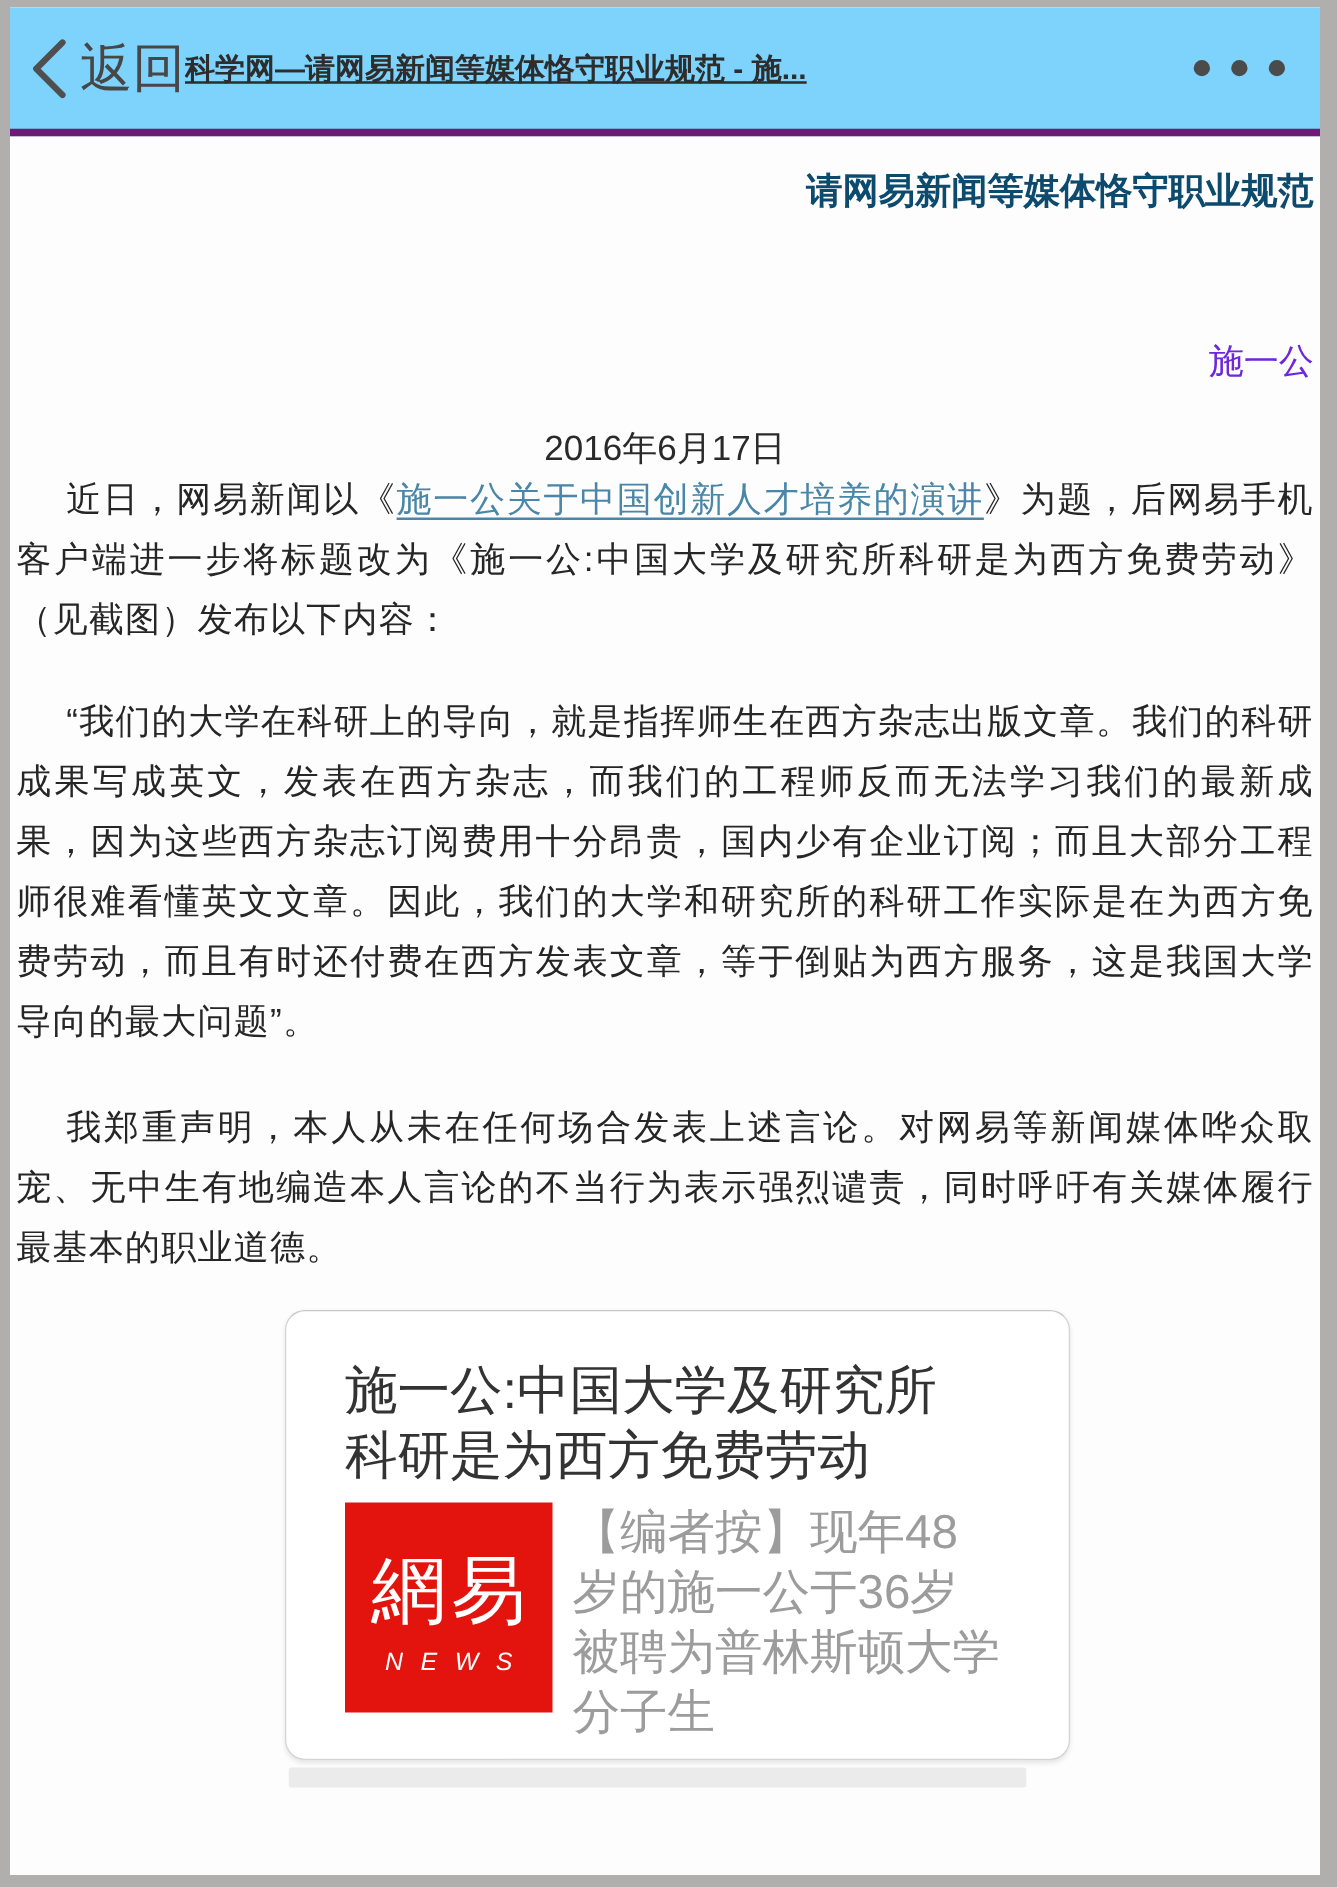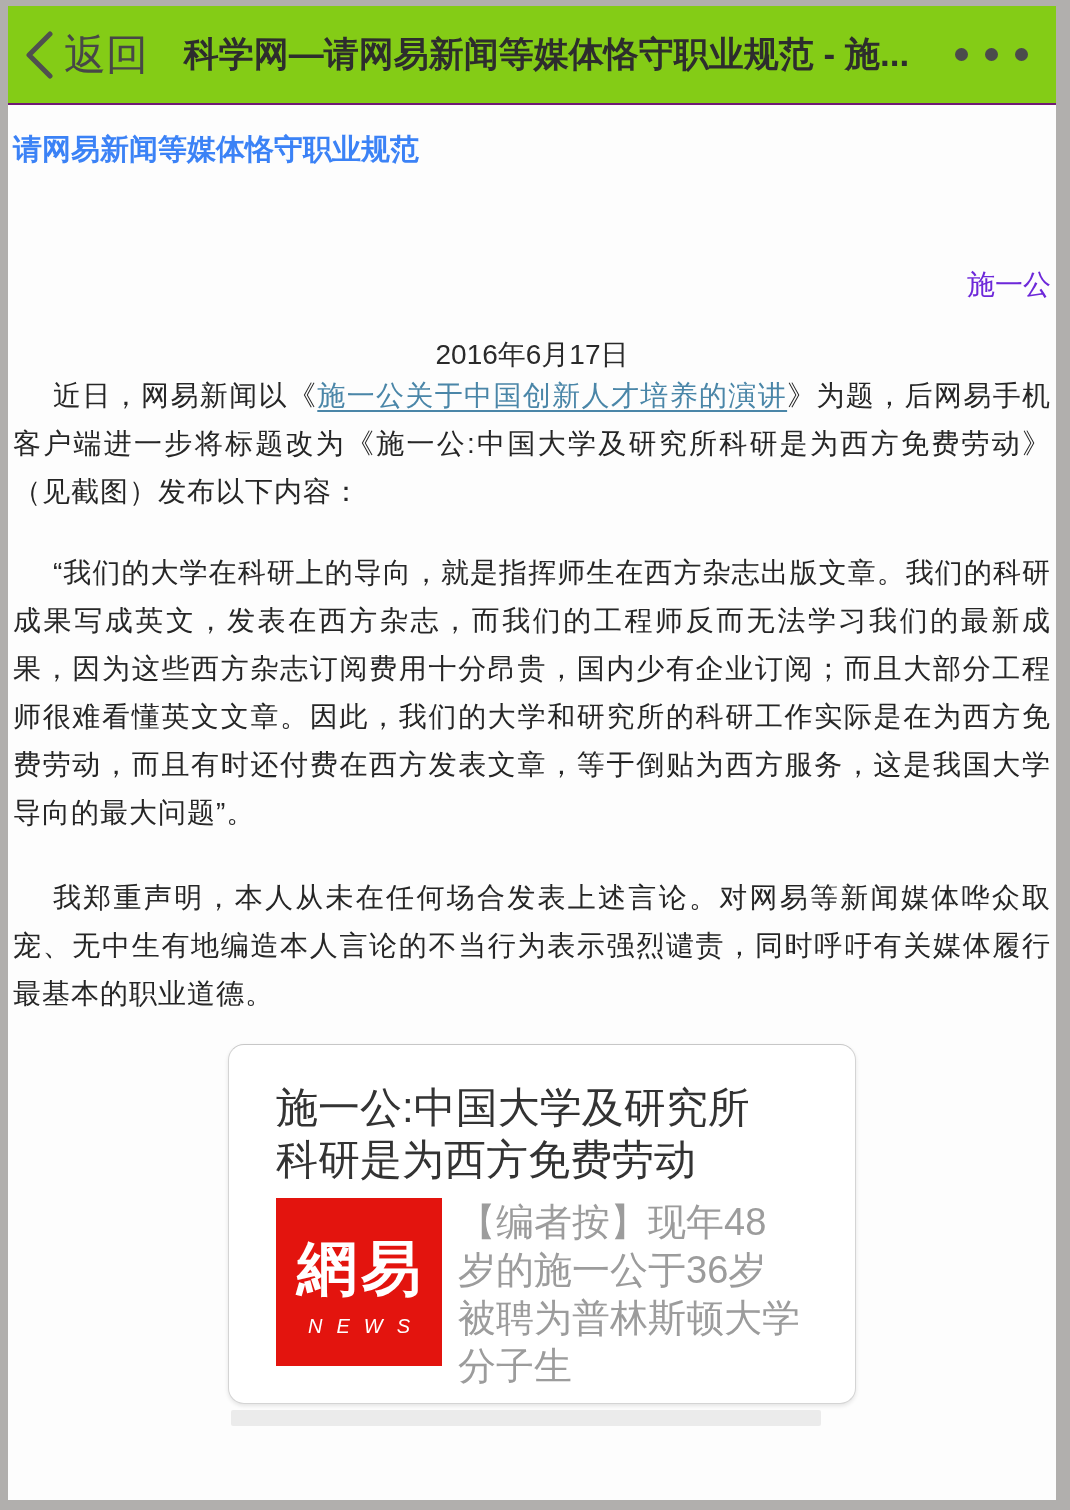--- a/index.html
+++ b/index.html
@@ -8,43 +8,43 @@
     background:#b1afad;
     font-family:"Liberation Sans","DejaVu Sans",sans-serif;
     -webkit-font-smoothing:antialiased;
   }
   .page{
     position:absolute;left:8px;top:6px;right:14px;bottom:10px;
     background:#fdfdfd;overflow:hidden;
   }
   
   .nav{
-    height:97px;background:#84cc16;border-bottom:2px solid #701a75;
+    height:97px;background:#7dd3fc;border-bottom:6px solid #701a75;
     display:flex;align-items:center;
   }
   .back{
     display:flex;align-items:center;gap:10px;
     padding-left:16px;cursor:pointer;flex:0 0 auto;
   }
   .back-label{font-size:42px;color:#474747;}
   .nav-title{
-    flex:1;text-align:center;
-    font-size:35px;font-weight:600;color:#2d2d2d;
-    white-space:nowrap;overflow:hidden;
+    flex:1;
+    font-size:24px;font-weight:600;color:#2d2d2d;
+    white-space:nowrap;overflow:hidden;text-decoration:underline;
   }
   .dots{
     flex:0 0 auto;display:flex;align-items:center;gap:17px;
     padding:20px 28px 20px 10px;cursor:pointer;
   }
   .dot{width:13px;height:13px;border-radius:50%;background:#4b4b4b;}
   
   .content{padding:0 5px;}
   .article-title{
-    margin:25px 0 0;text-align:left;
-    font-size:29px;font-weight:700;color:#3b82f6;line-height:38px;
+    margin:25px 0 0;text-align:right;
+    font-size:29px;font-weight:700;color:#0c4a6e;line-height:38px;
   }
   .author{margin-top:100px;text-align:right;font-size:28px;color:#6d28d9;line-height:34px;}
   .date{margin-top:36px;text-align:center;font-size:28px;color:#2a2a2a;line-height:34px;}
   .para{
     margin:0;font-size:28px;color:#262626;line-height:48px;
     text-align:justify;text-indent:40px;letter-spacing:1px;
   }
   .para.p1{}
   .para.p2{margin-top:33px;}
   .para.p3{margin-top:37px;}
@@ -61,21 +61,21 @@
   .card-headline{
     font-size:42px;font-weight:500;color:#333;line-height:52px;
     white-space:nowrap;
   }
   .card-row{display:flex;margin-top:12px;}
   .logo{
     flex:0 0 auto;width:166px;height:168px;background:#e3140e;
     display:flex;flex-direction:column;align-items:center;justify-content:center;
   }
   .logo-cn{
-    color:#fff;font-size:60px;font-weight:700;line-height:62px;letter-spacing:4px;
+    color:#fff;font-size:60px;font-weight:400;line-height:62px;letter-spacing:4px;
     text-indent:4px;margin-top:10px;
   }
   .logo-en{
     color:#fff;font-size:20px;letter-spacing:14px;text-indent:14px;
     margin-top:16px;line-height:20px;font-style:italic;
   }
   .excerpt{
     margin-left:16px;font-size:38px;color:#9c9c9c;line-height:48px;
     white-space:nowrap;
   }

